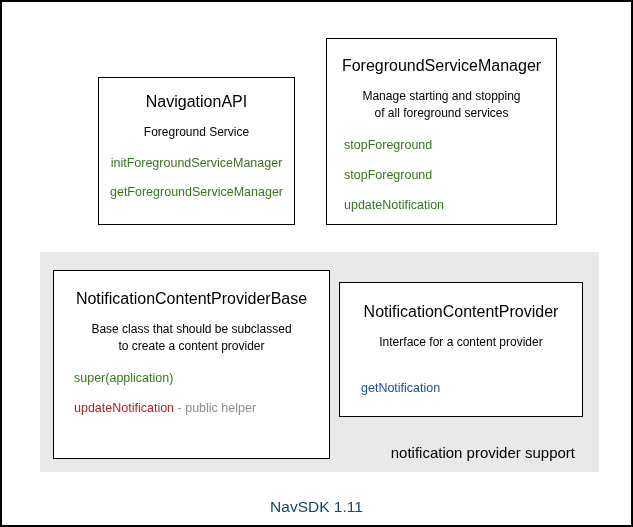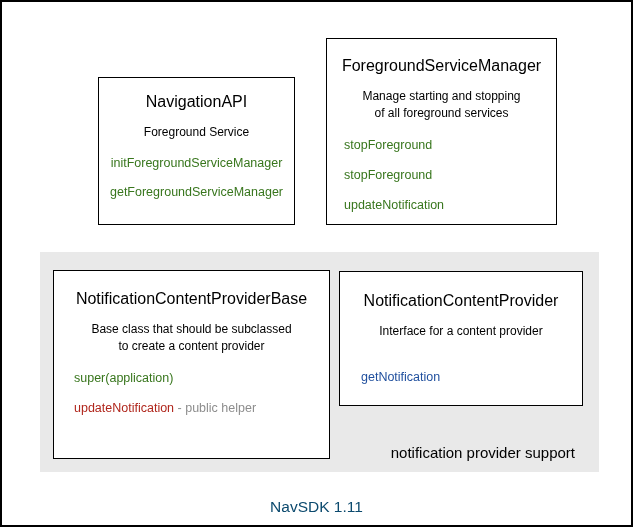--- a/index.html
+++ b/index.html
@@ -35,21 +35,21 @@
   }
   .class-box {
     position: absolute;
     border: 1.5px solid #000;
     background: #ffffff;
     text-align: center;
   }
   #box-navigation-api        { left: 75px;  top: 75px;  width: 197px; height: 148px; padding-top: 14px; margin-left: 21px; }
   #box-fsm                   { left: 324px; top: 36px;  width: 231px; height: 187px; padding-top: 17px; }
   #box-ncp-base              { left: 51px;  top: 268px; width: 277px; height: 189px; padding-top: 18px; }
-  #box-ncp                   { left: 337px; top: 269px; width: 244px; height: 135px; padding-top: 19px; }
+  #box-ncp                   { left: 337px; top: 280px; width: 244px; height: 135px; padding-top: 19px; }
   .box-title {
     font-size: 16px;
     line-height: 19px;
     color: #000;
     white-space: nowrap;
   }
   .box-desc {
     font-size: 12px;
     line-height: 17px;
     margin-top: 13px;

